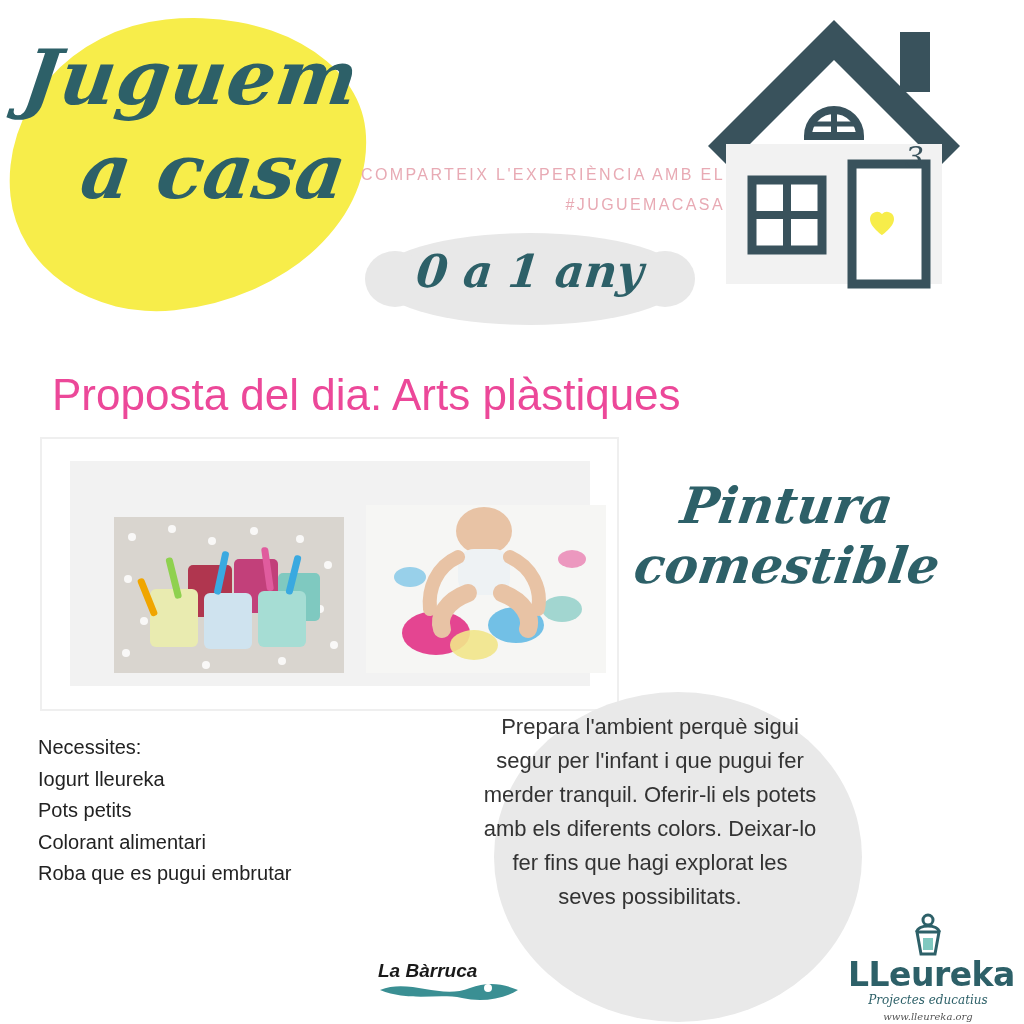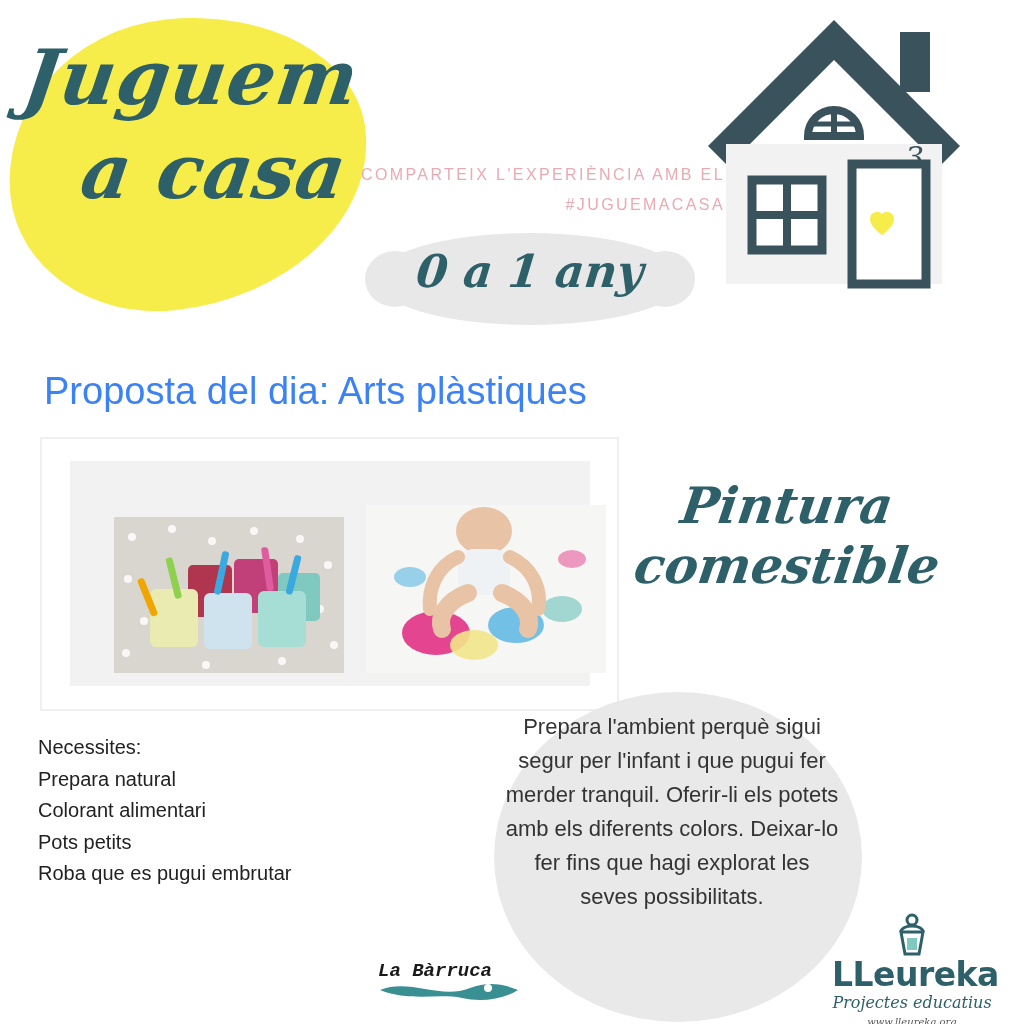--- a/index.html
+++ b/index.html
@@ -142,24 +142,24 @@
     font-family: "DejaVu Serif", serif;
     font-style: italic;
     font-size: 30px;
     color: #39525c;
     z-index: 6;
   }
 
   
   .proposal {
     position: absolute;
-    left: 44px;
+    left: 52px;
     top: 370px;
-    font-size: 38px;
-    color: #3b82f6;
+    font-size: 44px;
+    color: #ec4899;
     z-index: 4;
   }
 
   
   .photo-frame {
     position: absolute;
     left: 40px;
     top: 437px;
     width: 575px;
     height: 270px;
@@ -238,21 +238,21 @@
     left: 494px;
     top: 692px;
     width: 368px;
     height: 330px;
     background: #e9e9e9;
     border-radius: 50%;
     z-index: 2;
   }
   .instr-text {
     position: absolute;
-    left: 504px;
+    left: 482px;
     top: 710px;
     width: 336px;
     text-align: center;
     z-index: 5;
     font-size: 22px;
     line-height: 1.55;
     color: #333333;
   }
 
   
@@ -261,48 +261,48 @@
     left: 370px;
     top: 944px;
     width: 160px;
     height: 70px;
     z-index: 5;
   }
   .logo-barruca-text {
     position: absolute;
     left: 378px;
     top: 960px;
-    font-family: Liberation Mono, monospace;
+    font-family: Liberation Sans, sans-serif;
     font-style: italic;
     font-weight: bold;
     font-size: 19px;
     color: #1a1a1a;
   }
 
   .logo-lleureka {
     position: absolute;
-    right: 32px;
+    right: 16px;
     top: 912px;
     width: 160px;
     height: 105px;
     z-index: 5;
     text-align: center;
   }
   .lleureka-name {
     font-family: "DejaVu Sans", sans-serif;
     font-weight: bold;
     font-size: 33px;
     color: #2d6068;
     letter-spacing: -0.5px;
     line-height: 1;
   }
   .lleureka-sub {
     font-family: "DejaVu Serif", serif;
     font-style: italic;
-    font-size: 16px;
+    font-size: 12px;
     color: #2d6068;
     margin-top: 2px;
   }
   .lleureka-url {
     font-family: "DejaVu Serif", serif;
     font-style: italic;
     font-size: 10px;
     color: #555555;
     margin-top: 4px;
   }
@@ -413,23 +413,23 @@
     </div>
   </div>
 
   <div class="pintura">
     <div class="l1">Pintura</div>
     <div class="l2">comestible</div>
   </div>
 
   <div class="materials">
     <div>Necessites:</div>
-    <div>Prepara natural</div>
+    <div>Iogurt lleureka</div>
+    <div>Pots petits</div>
     <div>Colorant alimentari</div>
-    <div>Pots petits</div>
     <div>Roba que es pugui embrutar</div>
   </div>
 
   <div class="instr-circle"></div>
   <div class="instr-text">Prepara l'ambient perquè sigui segur per l'infant i que pugui fer merder tranquil.   Oferir-li els potets amb els diferents colors. Deixar-lo fer fins que hagi explorat les seves possibilitats.</div>
 
   <div class="logo-barruca">
     <svg width="160" height="70" viewBox="0 0 160 70" xmlns="http://www.w3.org/2000/svg">
       <path d="M10 46 C40 34 70 56 100 44 C118 37 134 40 148 46 C132 56 110 58 92 54 C68 49 40 58 10 46 Z" fill="#3a8f93"></path>
       <circle cx="118" cy="44" r="4" fill="#ffffff"></circle>

